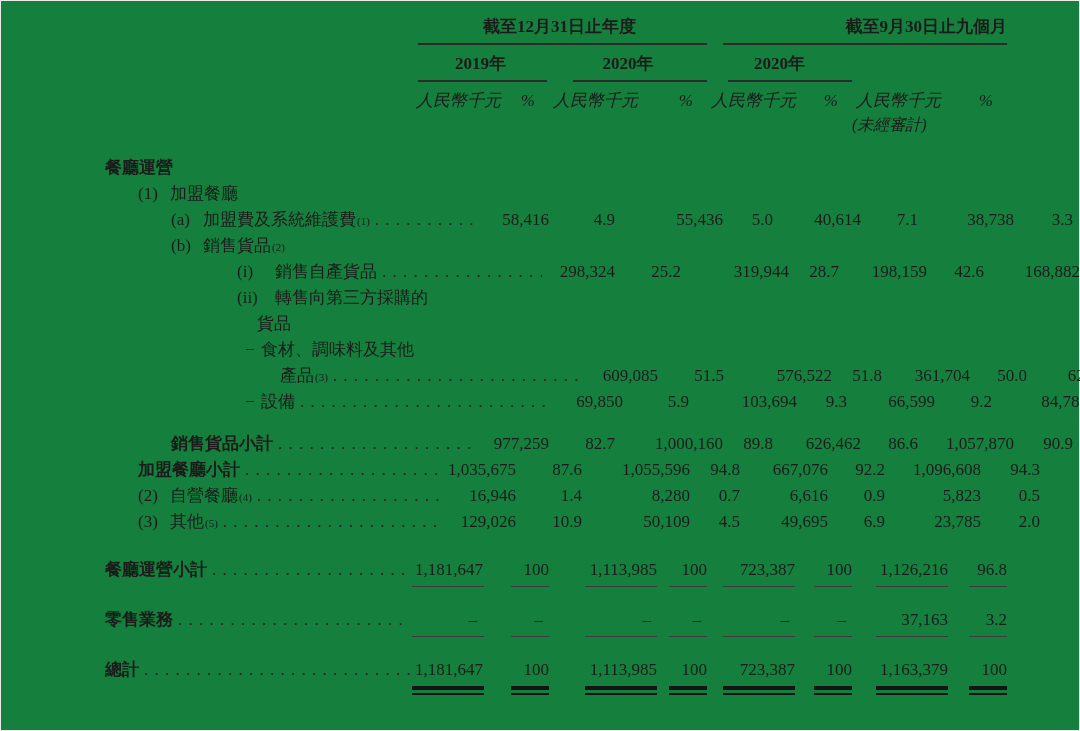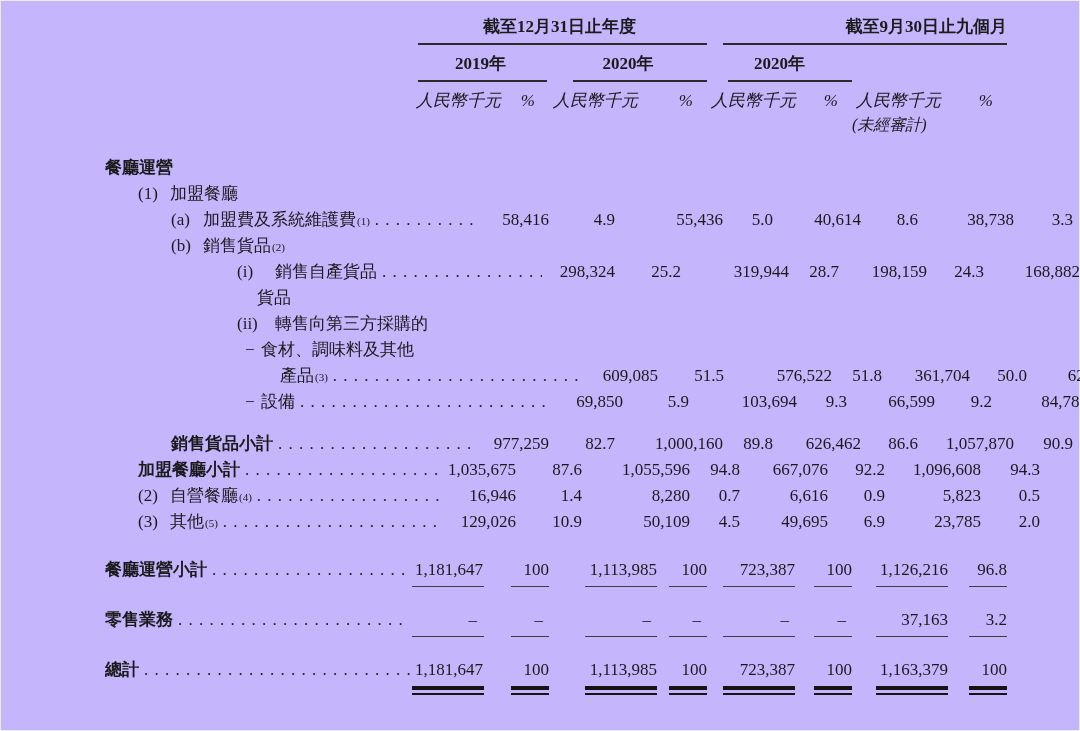--- a/index.html
+++ b/index.html
@@ -1,17 +1,17 @@
 <!DOCTYPE html>
 <html><head>
 <meta charset="utf-8">
 <style>
   html,body{margin:0;padding:0;background:#ffffff;}
   .page{
-    position:relative;width:1080px;height:731px;background:#c4b5fd;
+    position:relative;width:1080px;height:731px;background:#15803d;
     font-family:"Liberation Serif","DejaVu Serif",serif;color:#1b1b1b;
     overflow:hidden;box-shadow:inset 0 0 0 1px #ececec;
   }
   .tbl{position:absolute;left:105px;top:14px;width:902px;}
 
   
   .row{display:flex;align-items:baseline;line-height:26px;font-size:17px;white-space:nowrap;}
   .lblcell{width:307px;flex:0 0 307px;display:flex;align-items:baseline;overflow:hidden;}
   .c{flex-shrink:0;text-align:right;overflow:visible;}
   .c1{width:71px}.c2{width:66px}.c3{width:108px}.c4{width:50px}
@@ -208,21 +208,21 @@
           <div class="c c3">
             <span class="num">55,436</span>
           </div>
           <div class="c c4">
             <span class="num">5.0</span>
           </div>
           <div class="c c5">
             <span class="num">40,614</span>
           </div>
           <div class="c c6">
-            <span class="num">8.6</span>
+            <span class="num">7.1</span>
           </div>
           <div class="c c7">
             <span class="num">38,738</span>
           </div>
           <div class="c c8">
             <span class="num">3.3</span>
           </div>
         </div>
         <div class="row">
           <div class="lblcell lv-l2">
@@ -270,56 +270,56 @@
           <div class="c c3">
             <span class="num">319,944</span>
           </div>
           <div class="c c4">
             <span class="num">28.7</span>
           </div>
           <div class="c c5">
             <span class="num">198,159</span>
           </div>
           <div class="c c6">
-            <span class="num">24.3</span>
+            <span class="num">42.6</span>
           </div>
           <div class="c c7">
             <span class="num">168,882</span>
-          </div>
-        </div>
-        <div class="row">
-          <div class="lblcell lv-c3">
-            <span>貨品</span>
-          </div>
-          <div class="c c1">
-            <span class="num">&nbsp;</span>
-          </div>
-          <div class="c c2">
-            <span class="num">&nbsp;</span>
-          </div>
-          <div class="c c3">
-            <span class="num">&nbsp;</span>
-          </div>
-          <div class="c c4">
-            <span class="num">&nbsp;</span>
-          </div>
-          <div class="c c5">
-            <span class="num">&nbsp;</span>
-          </div>
-          <div class="c c6">
-            <span class="num">&nbsp;</span>
-          </div>
-          <div class="c c7">
-            <span class="num">&nbsp;</span>
           </div>
         </div>
         <div class="row">
           <div class="lblcell lv-l3">
             <span class="mk mk-r">(ii)</span>
             <span>轉售向第三方採購的</span>
+          </div>
+          <div class="c c1">
+            <span class="num">&nbsp;</span>
+          </div>
+          <div class="c c2">
+            <span class="num">&nbsp;</span>
+          </div>
+          <div class="c c3">
+            <span class="num">&nbsp;</span>
+          </div>
+          <div class="c c4">
+            <span class="num">&nbsp;</span>
+          </div>
+          <div class="c c5">
+            <span class="num">&nbsp;</span>
+          </div>
+          <div class="c c6">
+            <span class="num">&nbsp;</span>
+          </div>
+          <div class="c c7">
+            <span class="num">&nbsp;</span>
+          </div>
+        </div>
+        <div class="row">
+          <div class="lblcell lv-c3">
+            <span>貨品</span>
           </div>
           <div class="c c1">
             <span class="num">&nbsp;</span>
           </div>
           <div class="c c2">
             <span class="num">&nbsp;</span>
           </div>
           <div class="c c3">
             <span class="num">&nbsp;</span>
           </div>

